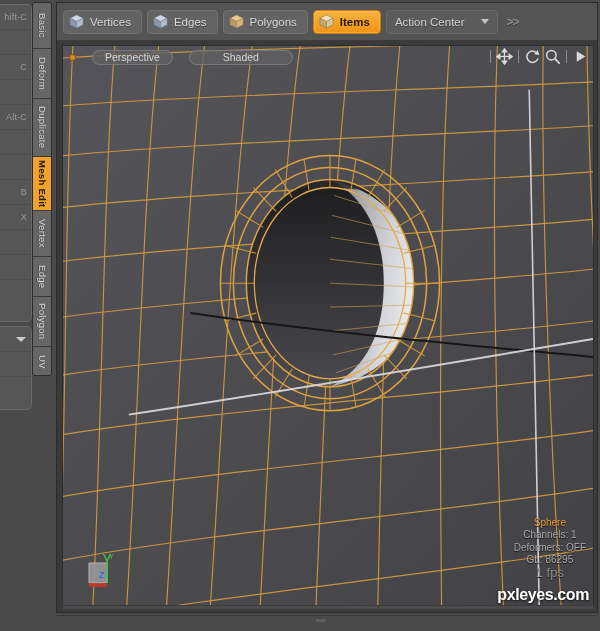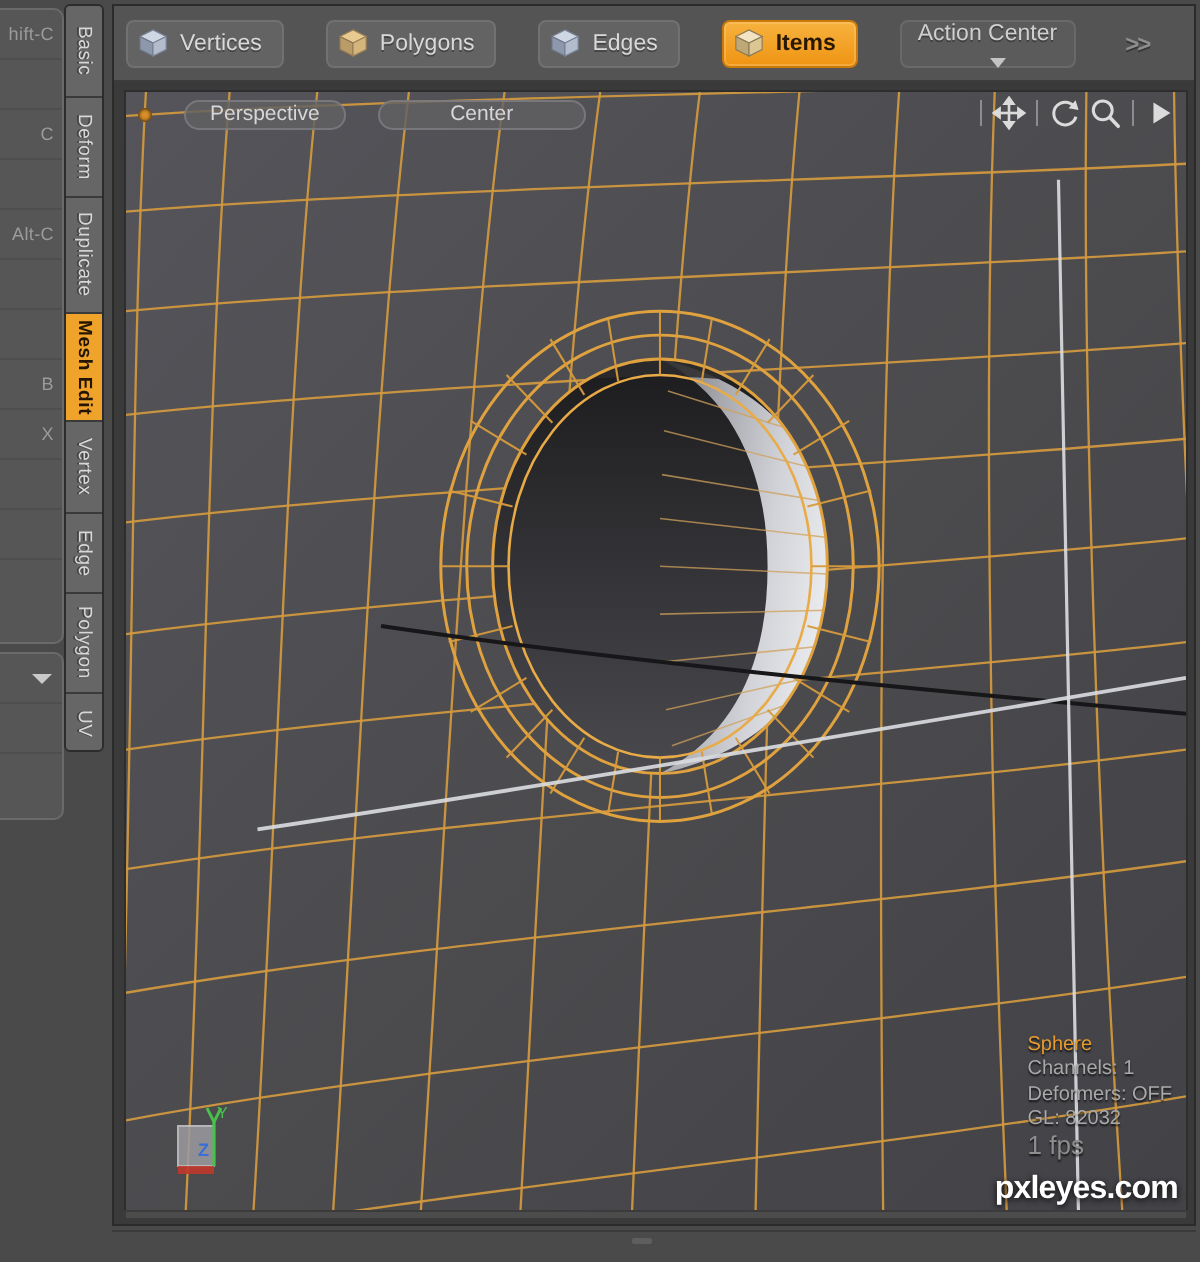--- a/index.html
+++ b/index.html
@@ -68,38 +68,38 @@
     position:absolute; left:56px; top:2px; width:542px; height:611px;
     background:#3a3a3a;
     border:1px solid #2b2b2b;
   }
 
   
   #toolbar {
     position:absolute; left:0; top:0; width:100%; height:38px;
     background:#545454;
     border-bottom:1px solid #3c3c3c;
-    display:flex; align-items:center; padding:0 6px; gap:21px;
+    display:flex; align-items:center; padding:0 6px; gap:5px;
   }
   .tbtn {
     height:24px; padding:0 10px 0 5px;
     background:#636363;
     border:1px solid #717171; border-radius:4px;
     display:flex; align-items:center; gap:6px;
     font-size:11.5px; color:#d9d9d9;
     cursor:pointer; white-space:nowrap;
     text-shadow:0 1px 0 rgba(0,0,0,.3);
   }
   .tbtn.active {
     background:linear-gradient(#f7b23f,#ef9412);
     border:1px solid #c97a08;
     color:#2a1803; font-weight:bold; text-shadow:none;
     box-shadow:0 0 0 1px rgba(255,210,140,.35) inset;
   }
-  .tbtn.plain { padding:0 8px;flex-direction:column; }
+  .tbtn.plain { padding:0 8px; }
   .tbtn.dim { background:#5b5b5b; border-color:#696969; color:#cfcfcf; }
   .cubeico { display:block; width:15px; height:15px; }
   .caret-d {
     width:0; height:0; margin-left:10px;
     border-left:4.5px solid transparent; border-right:4.5px solid transparent;
     border-top:5px solid #c4c4c4;
   }
   .chev {
     font-size:12px; color:#8e8e8e; font-weight:bold;
     letter-spacing:-1px; padding:0 4px; cursor:pointer;
@@ -138,21 +138,21 @@
   #vp-tools {
     position:absolute; right:4px; top:2px;
     display:flex; align-items:center; gap:3px; z-index:6;
   }
   .vtool { width:17px; height:17px; cursor:pointer; opacity:.95; }
   .vsep { width:1px; height:13px; background:rgba(220,220,220,.45); margin:0 2px; }
 
   
   #hud {
     position:absolute; right:7px; bottom:26px; z-index:6;
-    text-align:left; line-height:12.5px;
+    text-align:center; line-height:12.5px;
     font-size:10px; color:#a9a9a9;
     text-shadow:0 1px 1px rgba(0,0,0,.75);
     pointer-events:none;
   }
   #hud .obj { color:#e79b2c; }
   #hud .fps { color:#8e8e8e; font-size:13px; }
 
   
   #gizmo { position:absolute; left:18px; bottom:12px; width:48px; height:48px; z-index:6; }
 
@@ -243,34 +243,34 @@
         <svg class="cubeico" viewBox="0 0 16 16">
           <polygon points="8,1 15,4.5 8,8 1,4.5" fill="#cfd6e4" stroke="#7b8496" stroke-width=".6"></polygon>
           <polygon points="1,4.5 8,8 8,15 1,11.5" fill="#8e98ac" stroke="#6b7384" stroke-width=".6"></polygon>
           <polygon points="15,4.5 8,8 8,15 15,11.5" fill="#b3bccd" stroke="#7b8496" stroke-width=".6"></polygon>
         </svg>
         <span>Vertices</span>
       </div>
 
       <div class="tbtn">
         <svg class="cubeico" viewBox="0 0 16 16">
+          <polygon points="8,1 15,4.5 8,8 1,4.5" fill="#cfd6e4" stroke="#7b8496" stroke-width=".6"></polygon>
+          <polygon points="1,4.5 8,8 8,15 1,11.5" fill="#8e98ac" stroke="#6b7384" stroke-width=".6"></polygon>
+          <polygon points="15,4.5 8,8 8,15 15,11.5" fill="#b3bccd" stroke="#7b8496" stroke-width=".6"></polygon>
+        </svg>
+        <span>Edges</span>
+      </div>
+
+      <div class="tbtn">
+        <svg class="cubeico" viewBox="0 0 16 16">
           <polygon points="8,1 15,4.5 8,8 1,4.5" fill="#e8c98f" stroke="#9a8157" stroke-width=".6"></polygon>
           <polygon points="1,4.5 8,8 8,15 1,11.5" fill="#b99c68" stroke="#8a744f" stroke-width=".6"></polygon>
           <polygon points="15,4.5 8,8 8,15 15,11.5" fill="#d4b57c" stroke="#9a8157" stroke-width=".6"></polygon>
         </svg>
         <span>Polygons</span>
-      </div>
-
-      <div class="tbtn">
-        <svg class="cubeico" viewBox="0 0 16 16">
-          <polygon points="8,1 15,4.5 8,8 1,4.5" fill="#cfd6e4" stroke="#7b8496" stroke-width=".6"></polygon>
-          <polygon points="1,4.5 8,8 8,15 1,11.5" fill="#8e98ac" stroke="#6b7384" stroke-width=".6"></polygon>
-          <polygon points="15,4.5 8,8 8,15 15,11.5" fill="#b3bccd" stroke="#7b8496" stroke-width=".6"></polygon>
-        </svg>
-        <span>Edges</span>
       </div>
 
       <div class="tbtn active">
         <svg class="cubeico" viewBox="0 0 16 16">
           <polygon points="8,1 15,4.5 8,8 1,4.5" fill="#f2e3c4" stroke="#8a7a55" stroke-width=".6"></polygon>
           <polygon points="1,4.5 8,8 8,15 1,11.5" fill="#bfa877" stroke="#8a7a55" stroke-width=".6"></polygon>
           <polygon points="15,4.5 8,8 8,15 15,11.5" fill="#dcc694" stroke="#8a7a55" stroke-width=".6"></polygon>
         </svg>
         <span>Items</span>
       </div>
@@ -401,21 +401,21 @@
         <path d="M 66 370 C 200 350 390 318 532 294" stroke="#d8dade" stroke-width="1.9" fill="none" opacity=".92"></path>
         <path d="M 468 44 C 470 180 474 360 478 561" stroke="#dcdee2" stroke-width="1.6" fill="none" opacity=".9"></path>
       </svg>
 
       <div id="vp-header">
         <div class="dot-ind"></div>
         <div class="vpill">
           <span>Perspective</span>
         </div>
         <div class="vpill" style="min-width:104px">
-          <span>Center</span>
+          <span>Shaded</span>
         </div>
       </div>
 
       <div id="vp-tools">
         <div class="vsep"></div>
         <svg class="vtool" viewBox="0 0 18 18">
           <g stroke="#e3e3e3" stroke-width="1.4" fill="#e3e3e3">
             <line x1="9" y1="2.5" x2="9" y2="15.5"></line>
             <line x1="2.5" y1="9" x2="15.5" y2="9"></line>
             <polygon points="9,1 11.2,4 6.8,4"></polygon>
@@ -436,21 +436,21 @@
         <div class="vsep"></div>
         <svg class="vtool" viewBox="0 0 18 18">
           <polygon points="5,3.5 14,9 5,14.5" fill="#e3e3e3"></polygon>
         </svg>
       </div>
 
       <div id="hud">
         <div class="obj">Sphere</div>
         <div>Channels: 1</div>
         <div>Deformers: OFF</div>
-        <div>GL: 82032</div>
+        <div>GL: 86295</div>
         <div class="fps">1 fps</div>
       </div>
 
       <svg id="gizmo" viewBox="0 0 48 48">
         <polygon points="8,18 26,18 26,38 8,38" fill="#9a9aa0" stroke="#c8c8cc" stroke-width="1" opacity=".85"></polygon>
         <polygon points="8,38 26,38 26,42 8,42" fill="#c0392b" opacity=".9"></polygon>
         <line x1="26" y1="38" x2="26" y2="16" stroke="#49c24b" stroke-width="1.6"></line>
         <line x1="26" y1="16" x2="22.5" y2="9" stroke="#49c24b" stroke-width="1.4"></line>
         <line x1="26" y1="16" x2="29.5" y2="9" stroke="#49c24b" stroke-width="1.4"></line>
         <text x="27.5" y="14" font-size="8" fill="#49c24b" font-family="Liberation Sans, sans-serif">Y</text>

